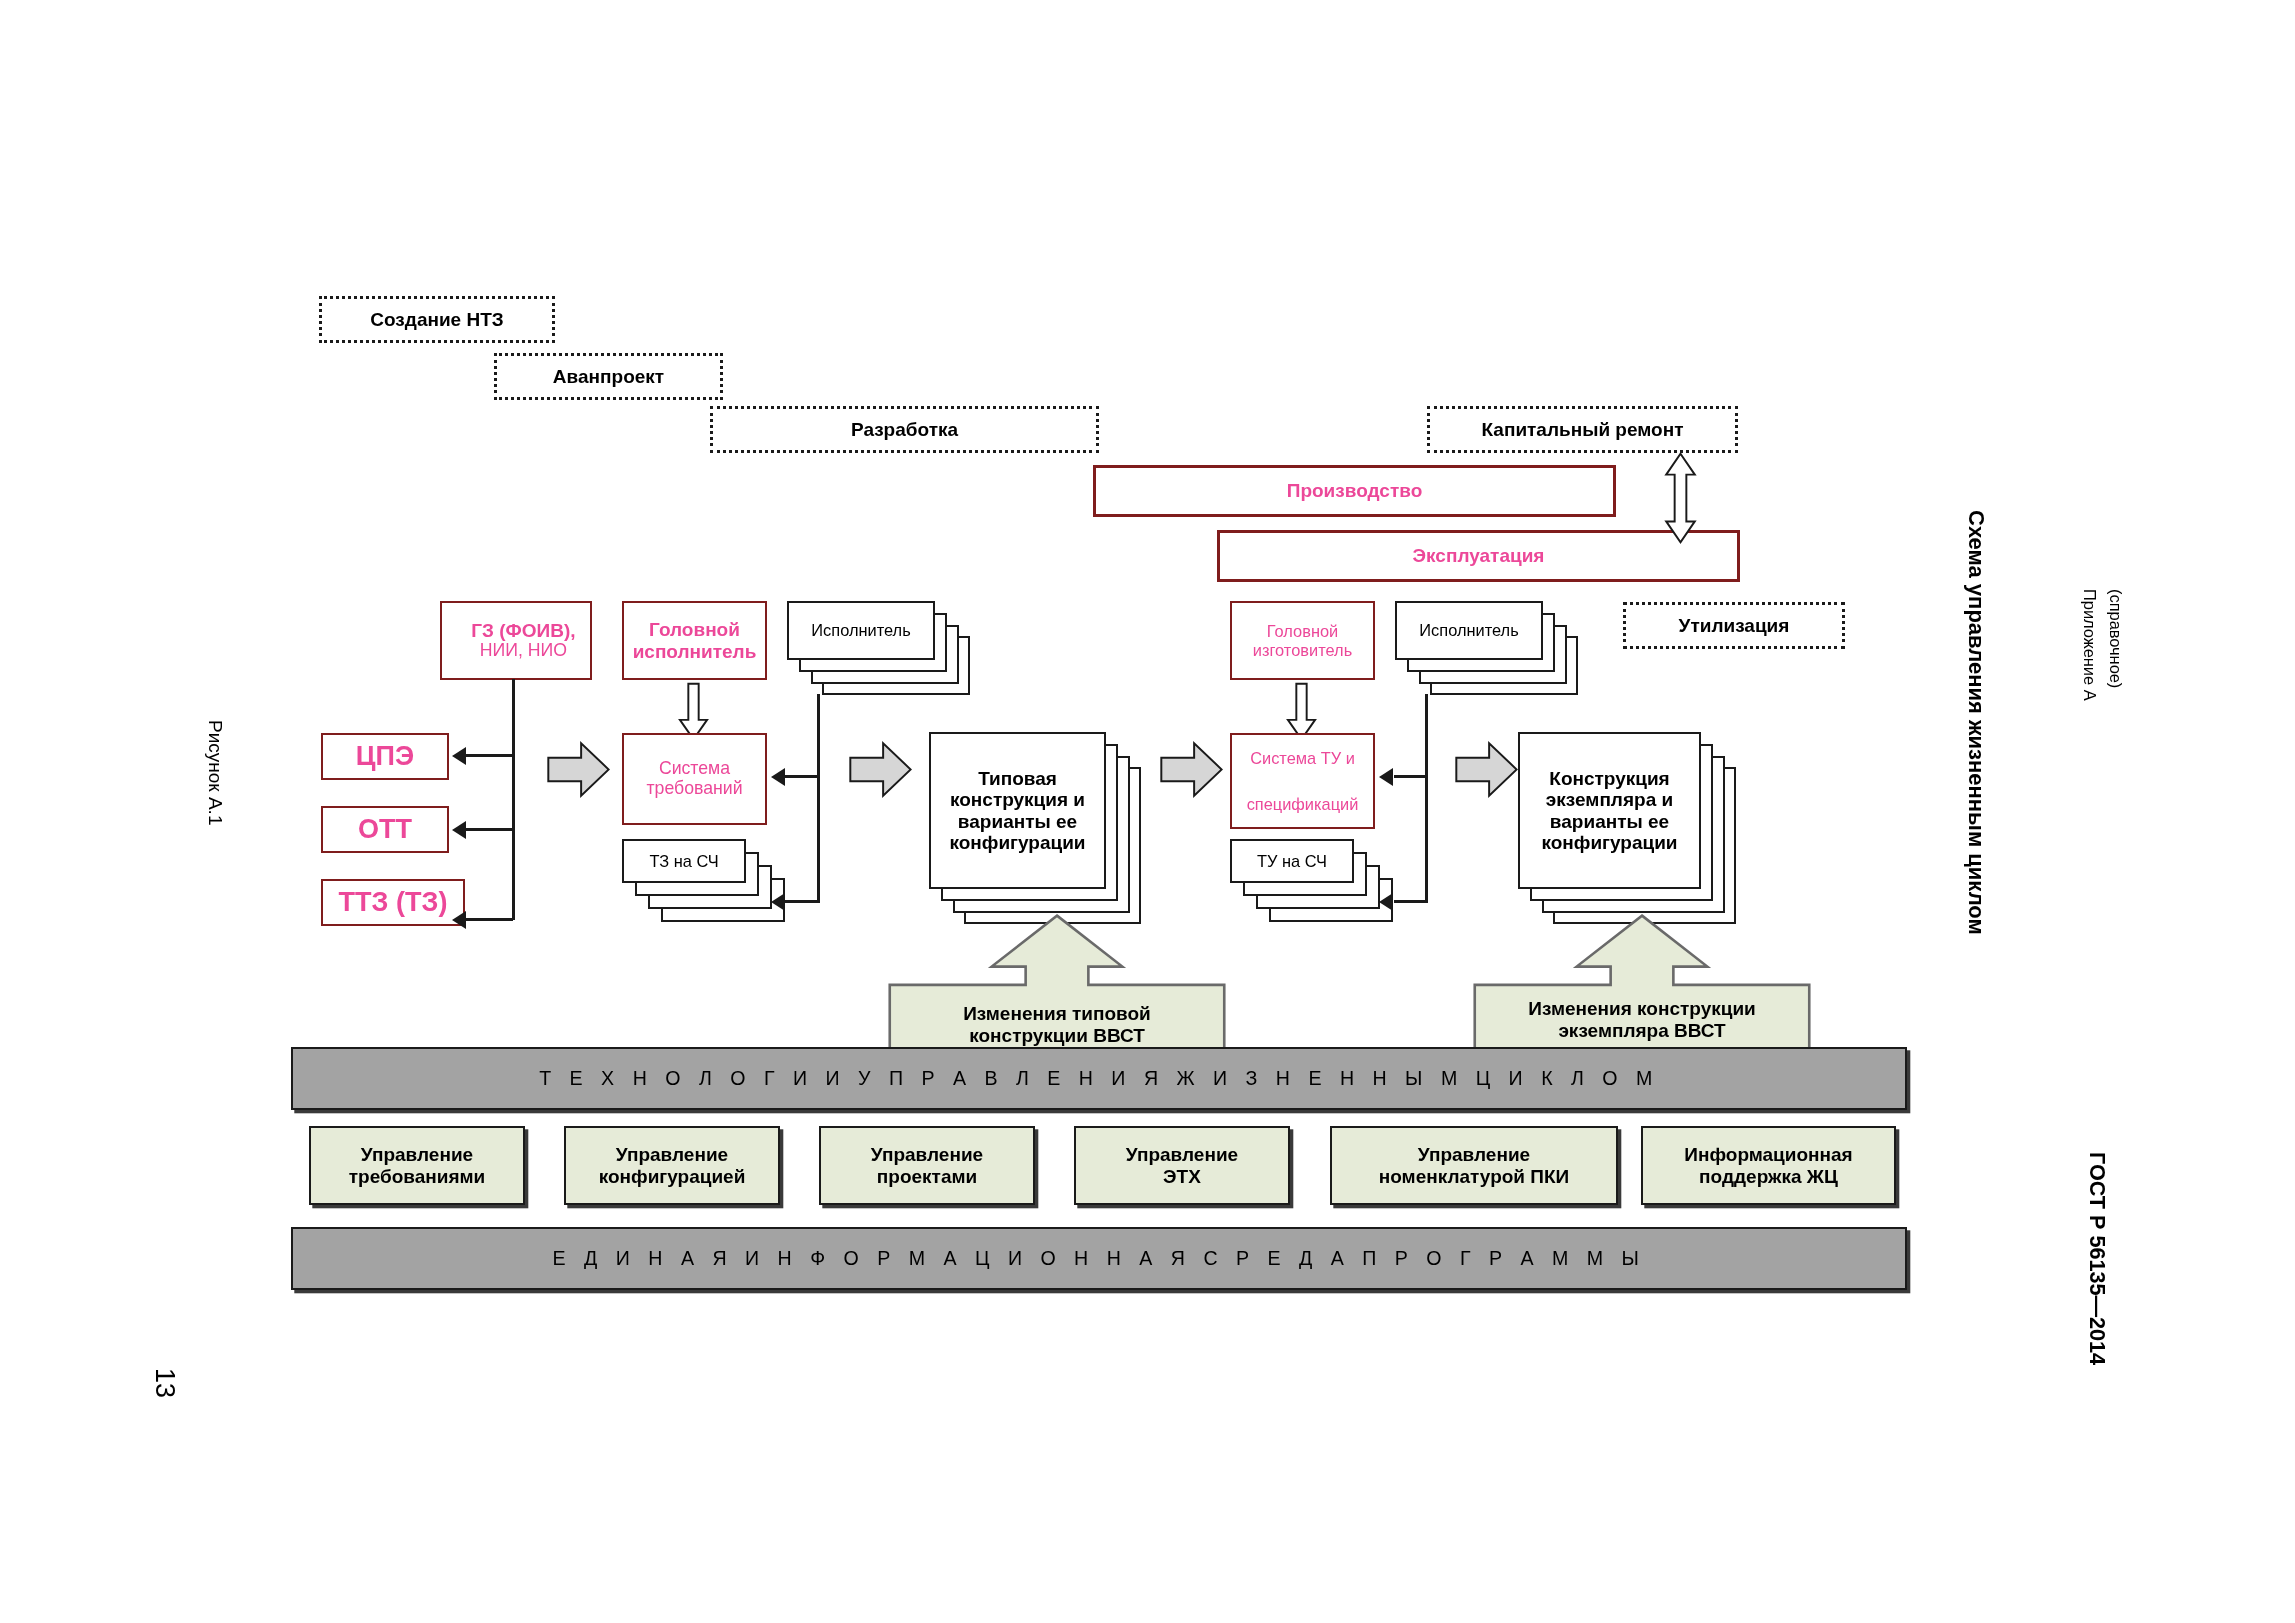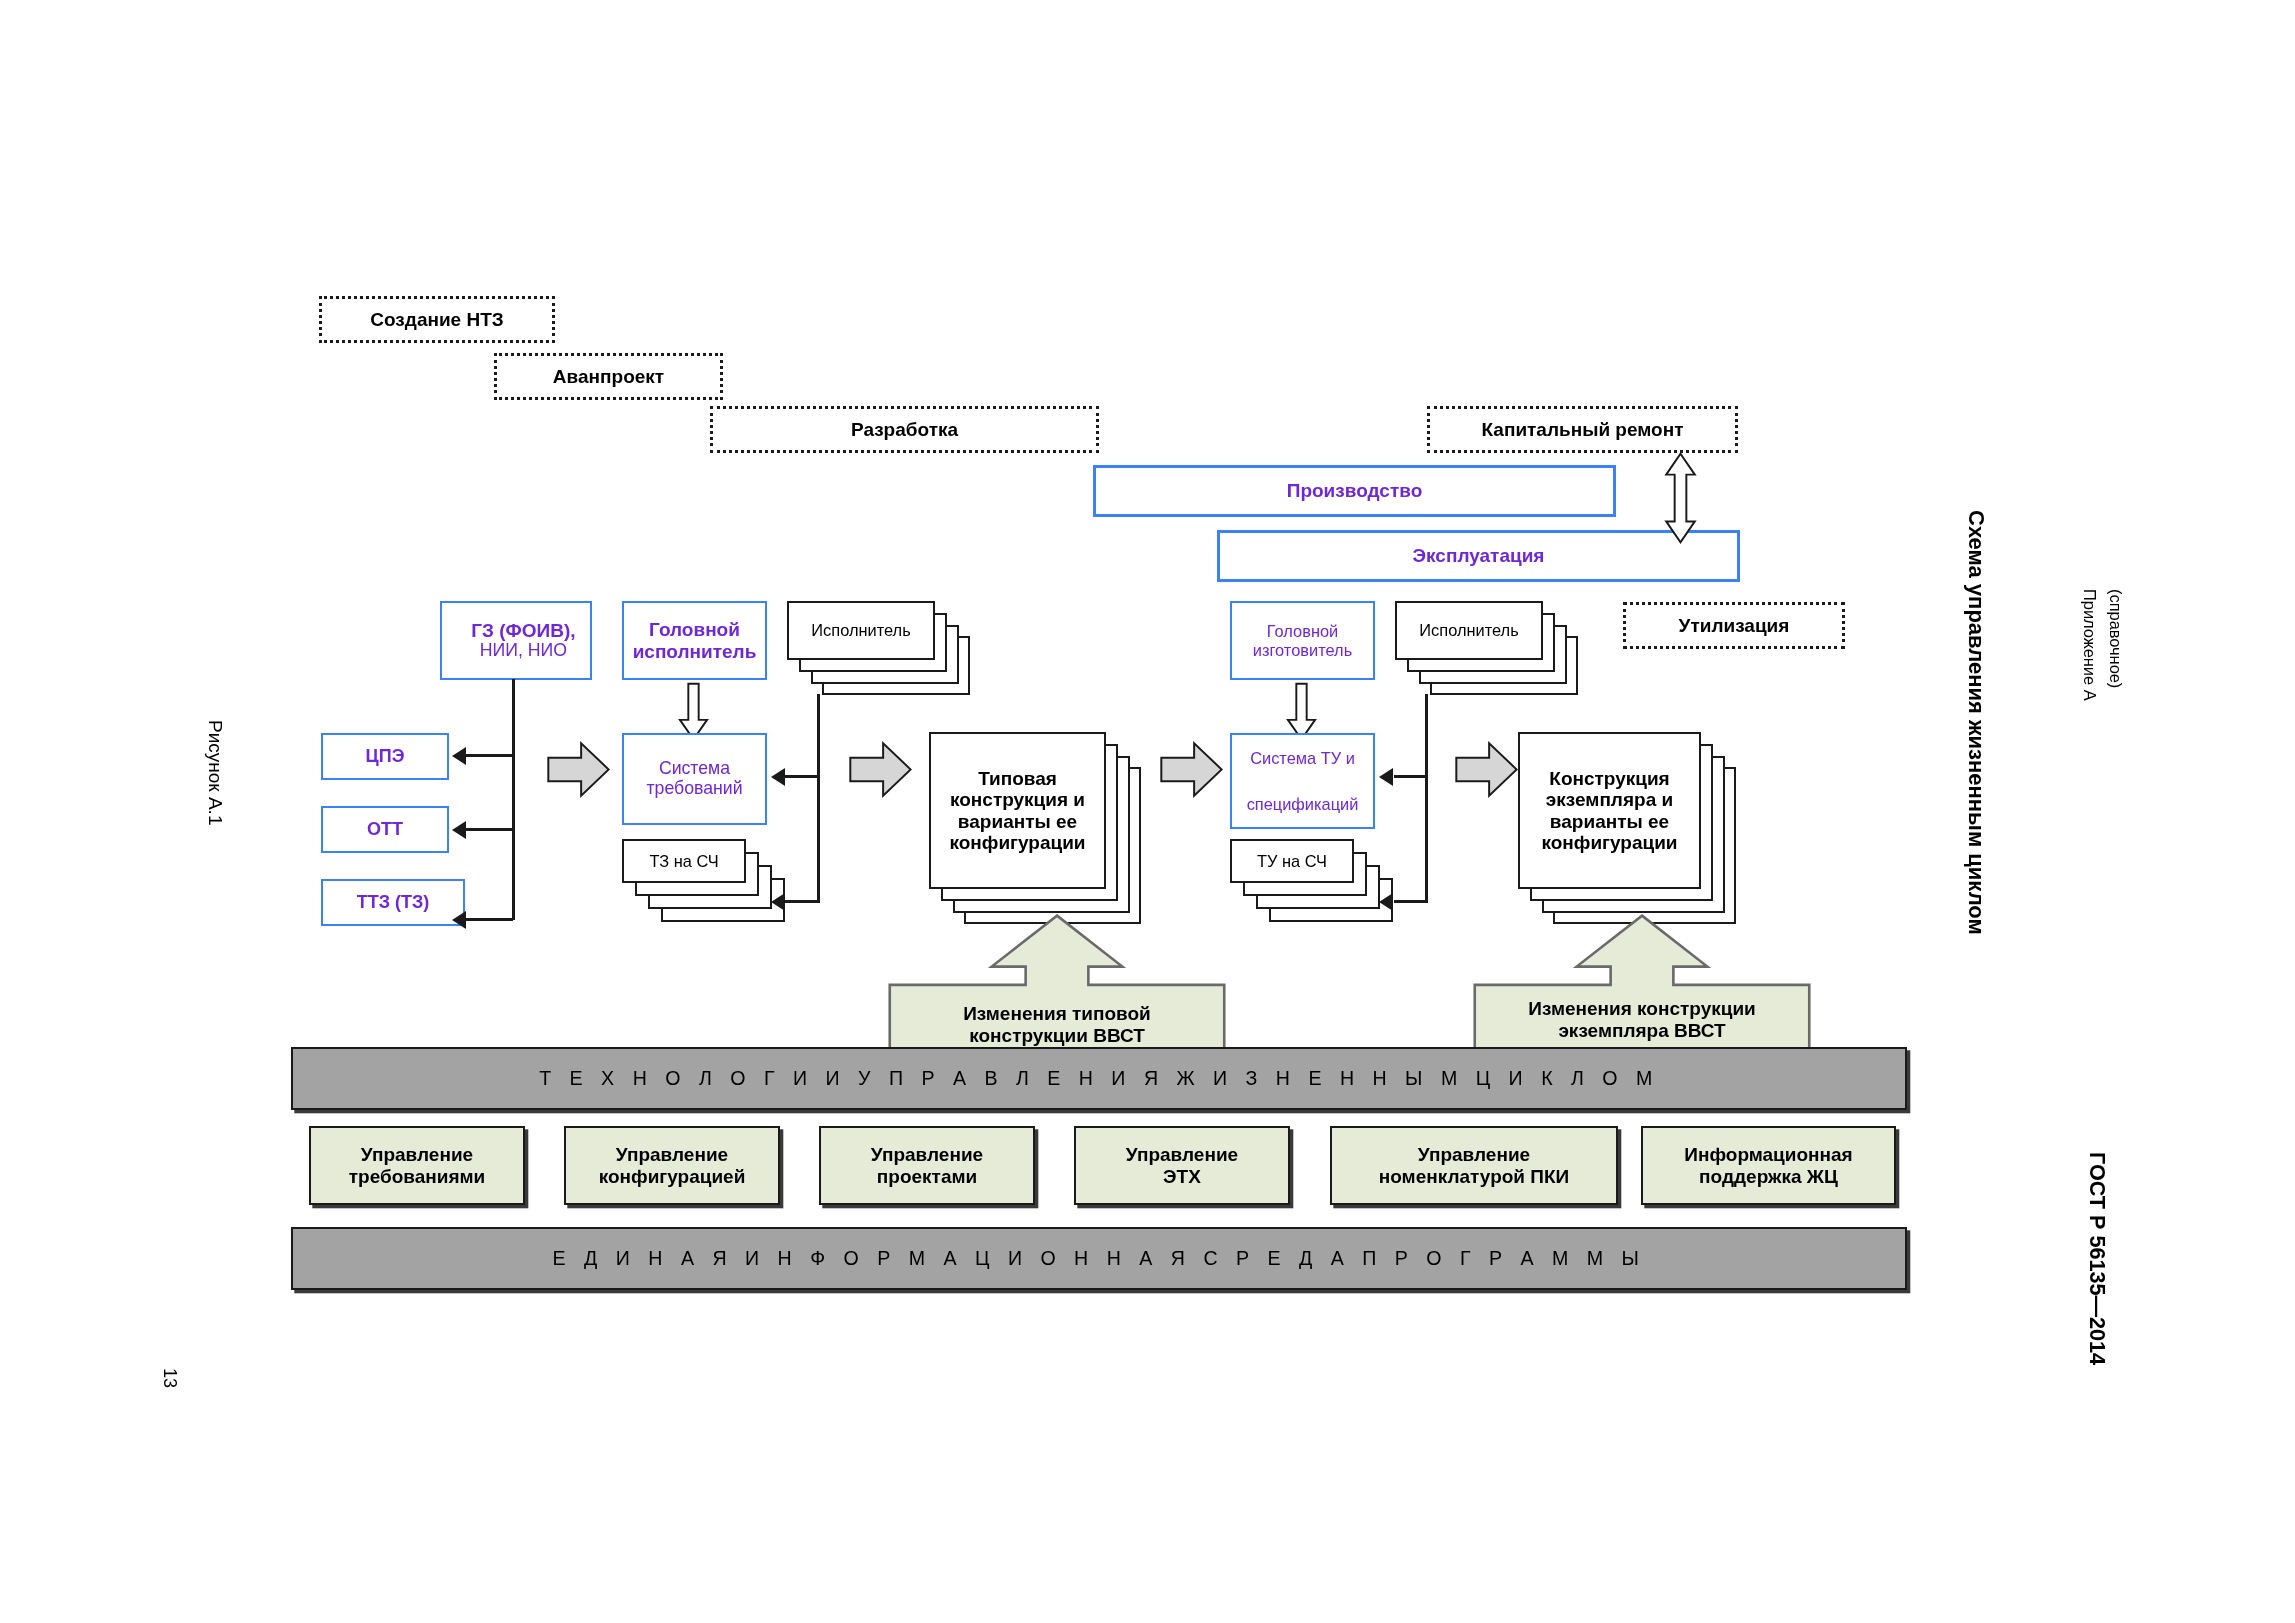--- a/index.html
+++ b/index.html
@@ -8,25 +8,25 @@
     width: 2295px; height: 1623px;
     background: #ffffff;
     font-family: "Liberation Sans", "DejaVu Sans", sans-serif;
     overflow: hidden;
   }
   #page { position: relative; width: 2295px; height: 1623px; background: #fff; }
 
   
   .box {
     position: absolute;
-    border: 2px solid #3b82f6;
+    border: 2px solid #7f1d1d;
     background: #ffffff;
     display: flex; align-items: center; justify-content: center;
     text-align: center;
-    color: #6d28d9;
+    color: #ec4899;
     line-height: 1.12;
     padding: 2.6px 5.2px;
   }
   .dotted {
     position: absolute;
     border: 3.3px dotted #1a1a1a;
     background: #ffffff;
     display: flex; align-items: center; justify-content: center;
     text-align: center; color: #000;
     font-weight: bold;
@@ -91,21 +91,21 @@
   
   .rot {
     position: absolute;
     transform-origin: 0 0;
     white-space: nowrap;
     color: #000;
   }
   .t14 { font-size: 16.4px; }
   .t15 { font-size: 17.7px; }
   .t16 { font-size: 19px; }
-  .t18 { font-size: 18px; }
+  .t18 { font-size: 27px; }
 </style>
 </head>
 <body>
 
 <div id="page">
 
   <div class="rot t16" style="left:226px; top:720px; transform: rotate(90deg);">Рисунок А.1</div>
 
   <div class="rot t18" style="left:180px; top:1368px; transform: rotate(90deg); font-weight:500;">13</div>
 

